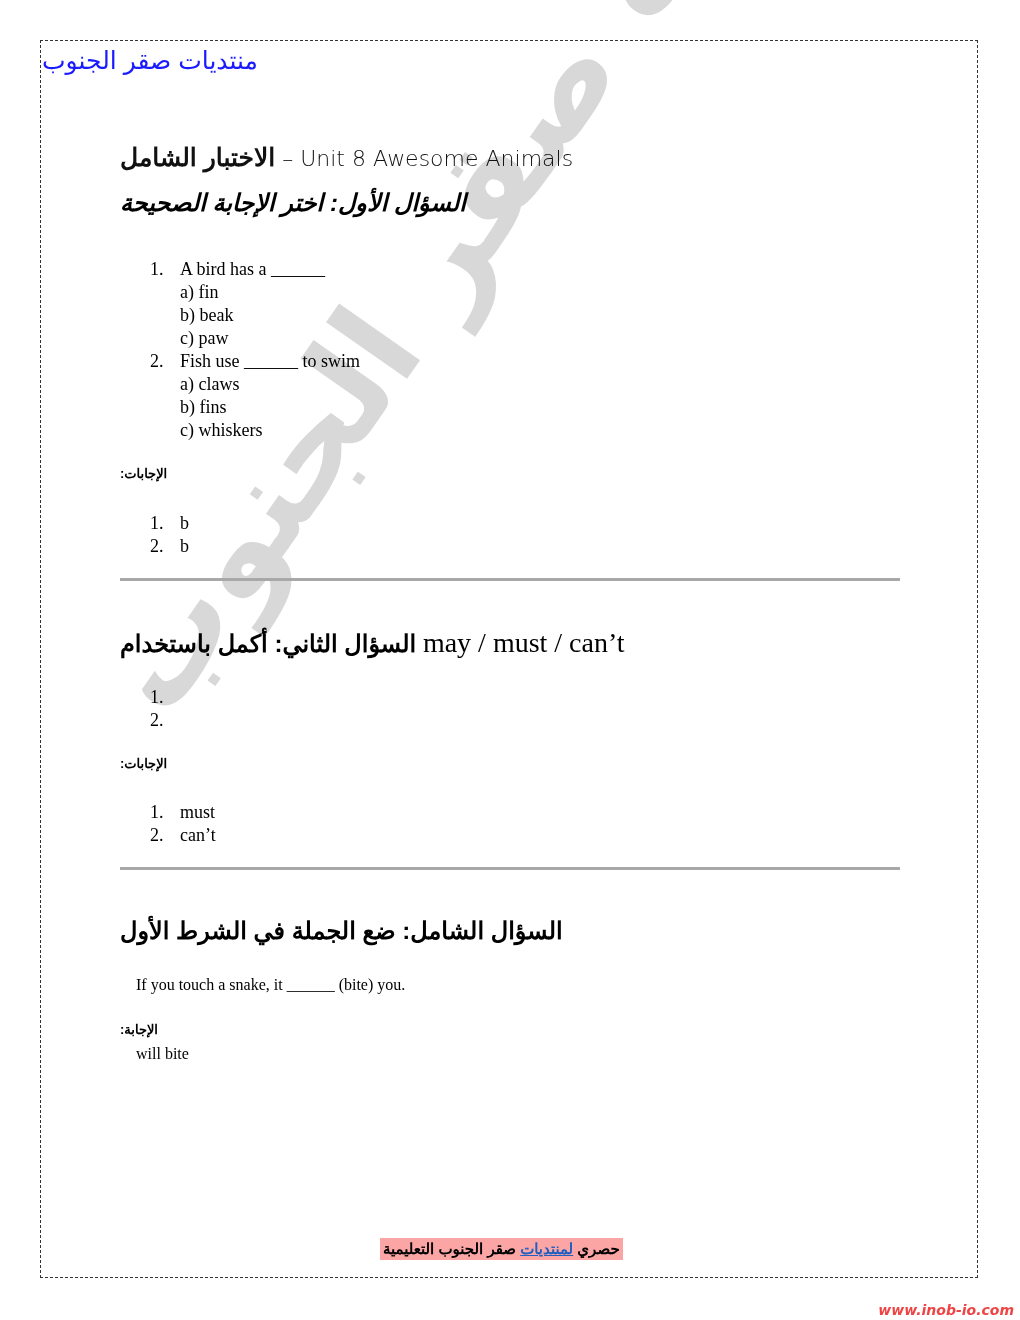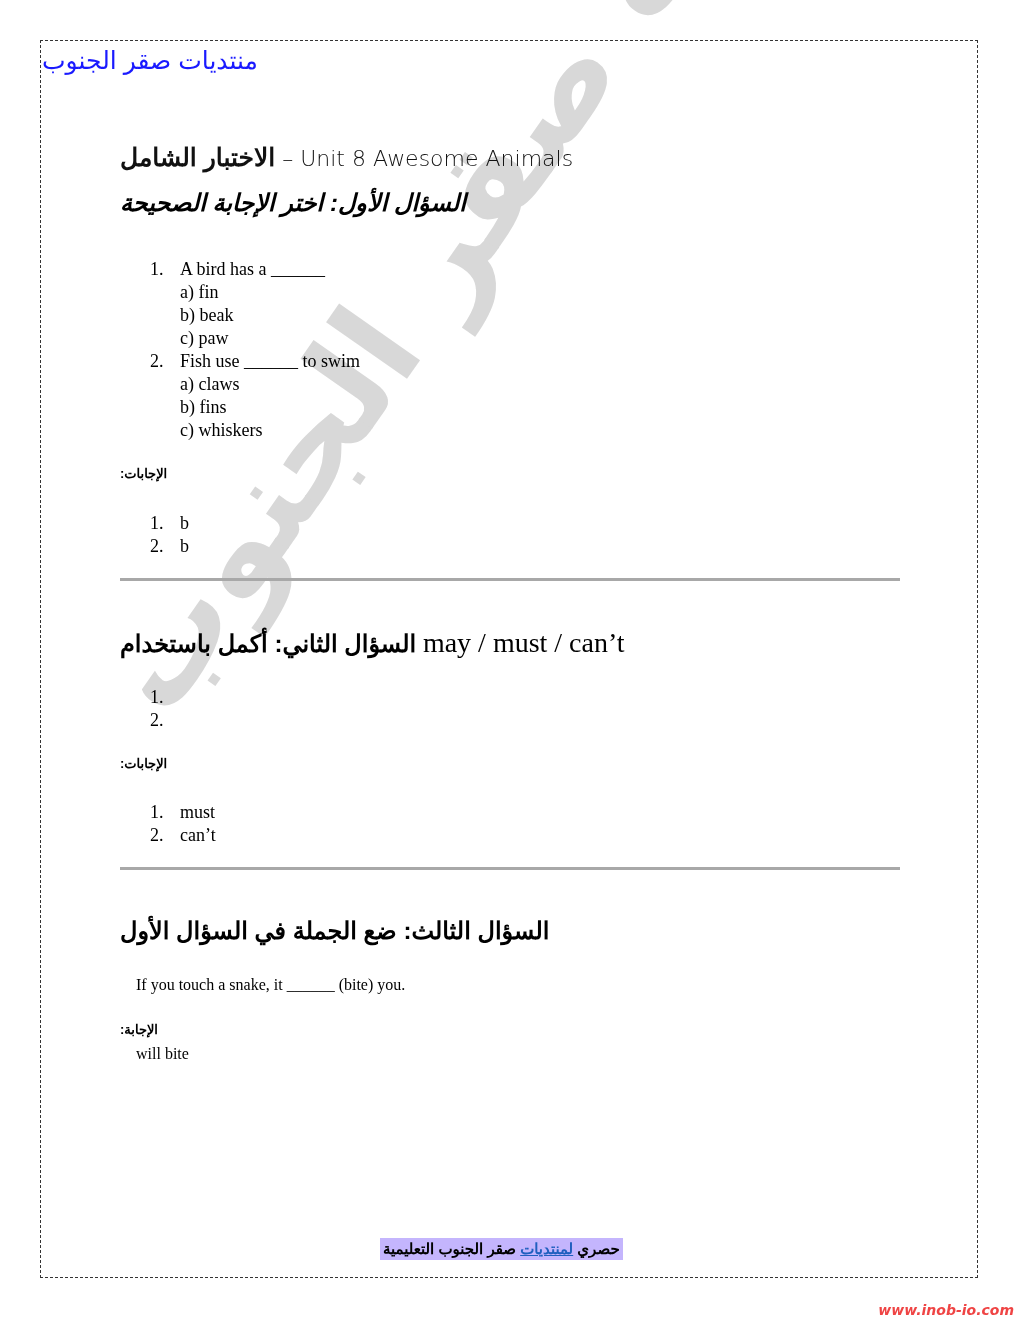--- a/index.html
+++ b/index.html
@@ -38,21 +38,21 @@
   .list .item { display: flex; }
   .list .num { width: 30px; }
   .list .opt { padding-left: 30px; }
   .ans-label {
     position: absolute; left: 0; font-family: "Liberation Sans", sans-serif; font-weight: bold; font-size: 13px; text-align: center;
   }
   .rule { position: absolute; left: 0; width: 780px; height: 3px; background: #a8a8a8; }
   .para { position: absolute; left: 16px; font-size: 16px; line-height: 23px; white-space: nowrap; }
   .footer-note {
     position: absolute; left: 380px; top: 1238px; height: 22px; line-height: 22px;
-    background: #c4b5fd; font-family: "Liberation Sans", sans-serif; font-weight: bold; font-size: 15px;
+    background: #fca5a5; font-family: "Liberation Sans", sans-serif; font-weight: bold; font-size: 15px;
     direction: rtl; padding: 0 3px; white-space: nowrap;
   }
   .footer-note .link { color: #1f5fbf; text-decoration: underline; }
   .site-url {
     position: absolute; right: 6px; top: 1302px; font-family: "DejaVu Sans", sans-serif;
     font-style: italic; font-weight: bold; font-size: 14px; color: #ef4444;
   }
 </style>
 </head>
 <body>
@@ -125,21 +125,21 @@
       <span>must</span>
     </div>
     <div class="item">
       <span class="num">2.</span>
       <span>can’t</span>
     </div>
   </div>
 
   <div class="rule" style="top:867px;"></div>
 
-  <div class="heading" style="top:914px;" dir="rtl">السؤال الثالث: ضع الجملة في السؤال الأول</div>
+  <div class="heading" style="top:914px;" dir="rtl">السؤال الشامل: ضع الجملة في الشرط الأول</div>
 
   <div class="para" style="top:973px;">If you touch a snake, it ______ (bite) you.</div>
 
   <div class="ans-label" style="top:1022px;" dir="ltr">:الإجابة</div>
 
   <div class="para" style="top:1042px;">will bite</div>
 </div>
 
 <div class="footer-note">
   <span>حصري </span><span class="link">لمنتديات</span><span> صقر الجنوب التعليمية</span>

